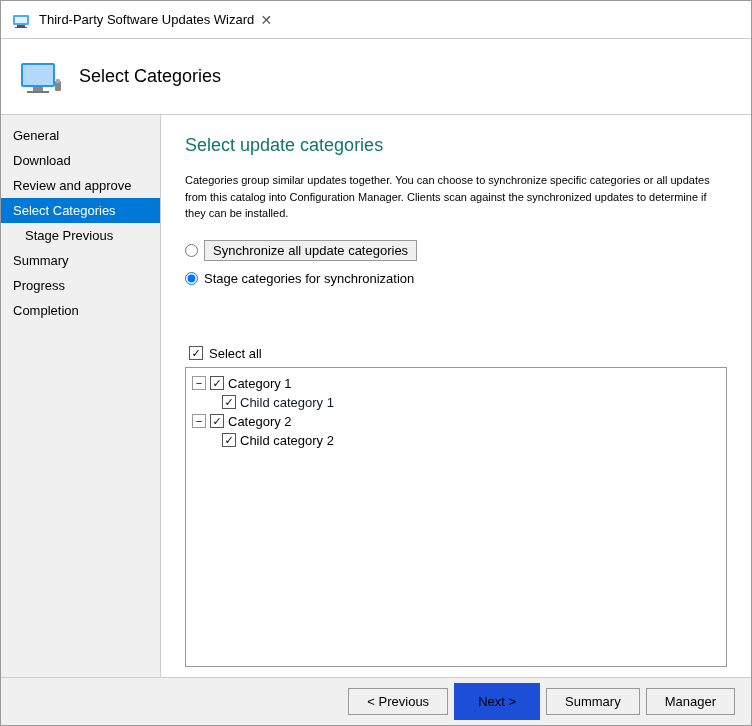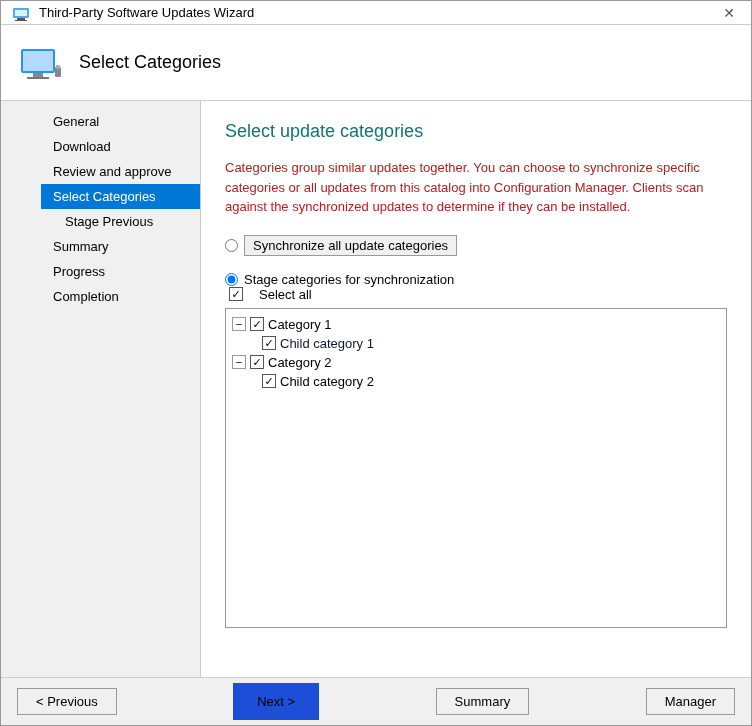--- a/index.html
+++ b/index.html
@@ -19,23 +19,22 @@
       border: 1px solid #999;
       box-shadow: 2px 2px 8px rgba(0,0,0,0.4);
       display: flex;
       flex-direction: column;
     }
     .title-bar {
       background: #fff;
       border-bottom: 1px solid #ccc;
       display: flex;
       align-items: center;
-      justify-content: space-between;
       padding: 6px 10px;
-      height: 24px;
+      height: 38px;
     }
     .title-bar-left {
       display: flex;
       align-items: center;
       gap: 8px;
     }
     .title-bar-icon {
       width: 20px;
       height: 20px;
     }
@@ -71,21 +70,20 @@
     }
     .header-title {
       font-size: 18px;
       color: #000;
       font-weight: normal;
     }
     .body {
       display: flex;
       flex: 1;
       overflow: hidden;
-      padding-left: 40px;
     }
     .sidebar {
       width: 160px;
       background: #f0f0f0;
       border-right: 1px solid #ccc;
       padding-top: 8px;
       flex-shrink: 0;
     }
     .sidebar-item {
       padding: 5px 12px;
@@ -108,29 +106,30 @@
       display: flex;
       flex-direction: column;
     }
     .content-title {
       font-size: 18px;
       color: #0f766e;
       margin-bottom: 16px;
       font-weight: normal;
     }
     .description {
-      font-size: 13px;
-      color: #b91c1c;
+      font-size: 11px;
+      color: #000000;
       margin-bottom: 18px;
       line-height: 1.5;
     }
     .radio-group {
       display: flex;
       flex-direction: column;
-      gap: 16px;
+      gap: 10px;
+      margin-bottom: 16px;
     }
     .radio-option {
       display: flex;
       align-items: center;
       gap: 6px;
     }
     .radio-option input[type="radio"] {
       margin: 0;
       cursor: pointer;
     }
@@ -140,23 +139,24 @@
       padding: 2px 8px;
       font-size: 13px;
       cursor: pointer;
     }
     .radio-label-text {
       font-size: 13px;
     }
     .select-all-row {
       display: flex;
       align-items: center;
-      gap: 16px;
+      gap: 6px;
       margin-bottom: 6px;
       margin-left: 4px;
+      margin-top: 44px;
     }
     .tree-container {
       border: 1px solid #999;
       background: #fff;
       flex: 1;
       min-height: 300px;
       max-height: 320px;
       overflow-y: auto;
       padding: 6px 0;
       position: relative;
@@ -205,21 +205,21 @@
       font-size: 13px;
     }
     .tree-label.blue {
       color: #0f172a;
     }
     .footer {
       background: #f0f0f0;
       border-top: 1px solid #ccc;
       padding: 22px 16px;
       display: flex;
-      justify-content: space-between;
+      justify-content: flex-end;
       gap: 6px;
       height: 48px;
       align-items: center;
     }
     .footer-btn {
       padding: 5px 18px;
       font-size: 13px;
       cursor: pointer;
       border: 1px solid #999;
       background: #f0f0f0;

